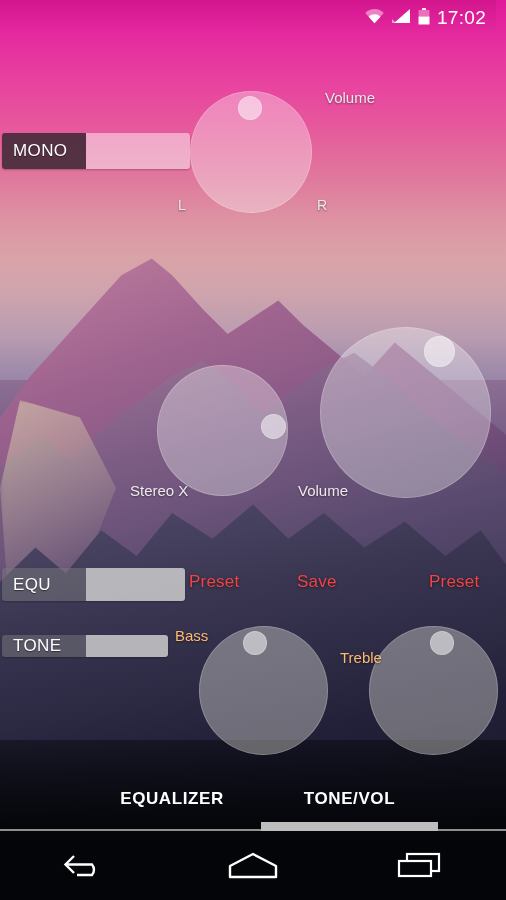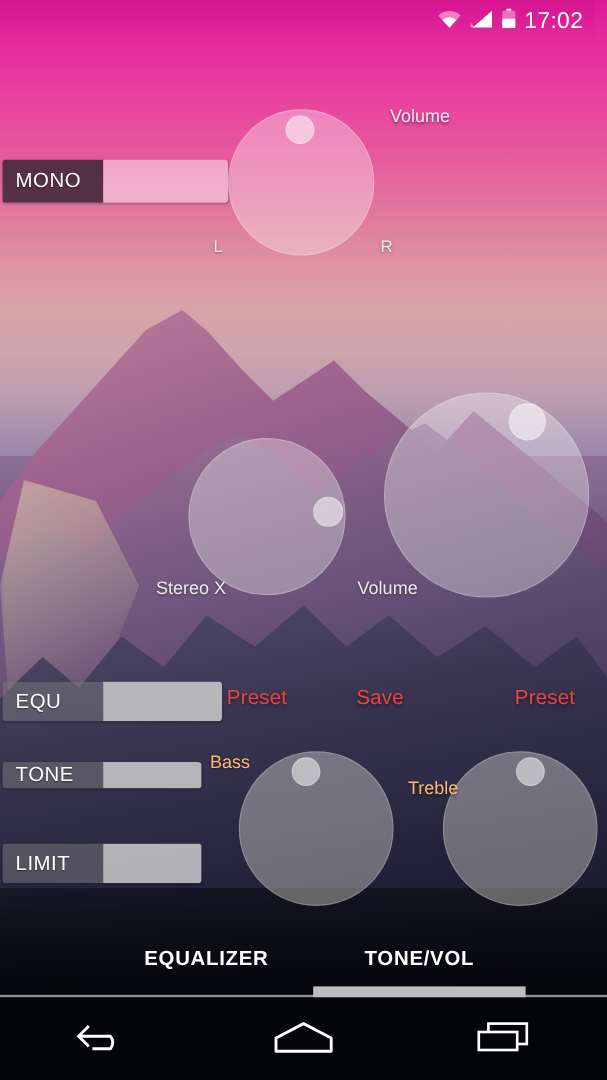--- a/index.html
+++ b/index.html
@@ -208,24 +208,20 @@
   <div class="switch grey" style="left:2px; top:568px; width:183px; height:33px;">
     <div class="sw-on">EQU</div>
     <div class="sw-off"></div>
   </div>
 
   <div class="switch grey" style="left:2px; top:635px; width:166px; height:22px;">
     <div class="sw-on">TONE</div>
     <div class="sw-off"></div>
   </div>
 
-  <div class="switch grey" style="left:2px; top:703px; width:166px; height:33px;">
-    <div class="sw-on">LIMIT</div>
-    <div class="sw-off"></div>
-  </div>
 
   <div class="action-btn" style="left:189px; top:572px;">Preset</div>
   <div class="action-btn" style="left:297px; top:572px;">Save</div>
   <div class="action-btn" style="left:429px; top:572px;">Preset</div>
 
   <div class="knob grey" style="left:199px; top:626px; width:129px; height:129px;">
     <div class="dot" style="left:44px; top:5px; width:24px; height:24px;"></div>
   </div>
   <div class="ctrl-label dark" style="left:175px; top:627px;">Bass</div>
 

